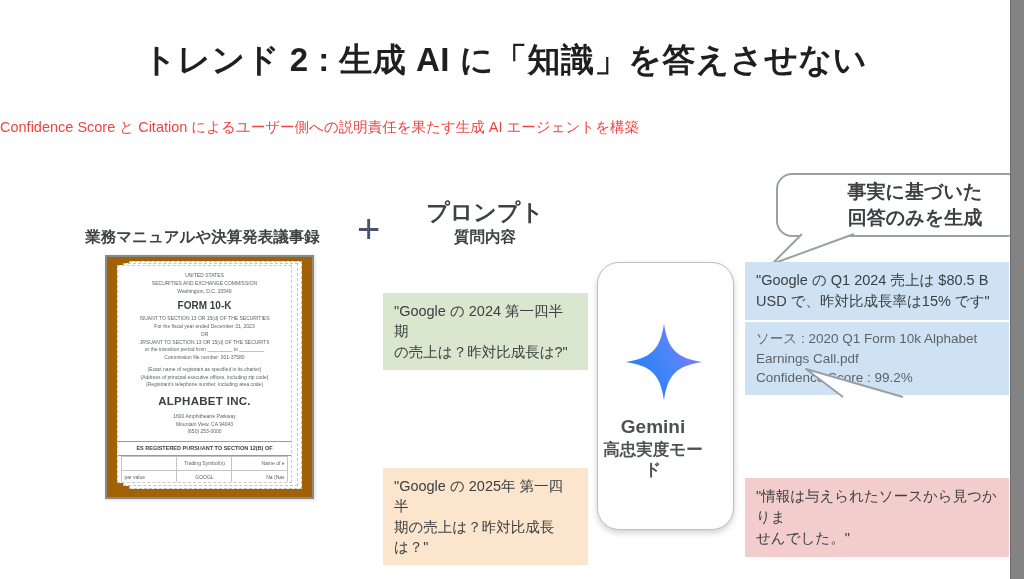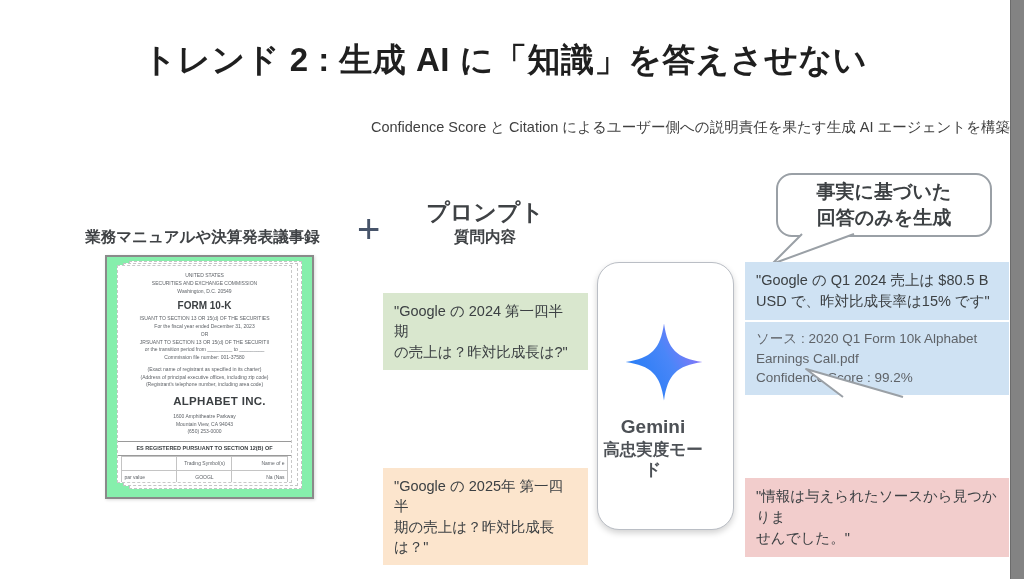--- a/index.html
+++ b/index.html
@@ -1,37 +1,37 @@
 <!DOCTYPE html>
 <html><head>
 <meta charset="utf-8">
 <style>
   html,body{margin:0;padding:0;background:#fff;}
   body{font-family:"Liberation Sans","DejaVu Sans",sans-serif;color:#3c4043;}
   .slide{position:relative;width:1024px;height:579px;background:#fff;overflow:hidden;}
   .abs{position:absolute;}
-  .pre{white-space:pre-line;}
+  .pre{white-space:pre-line;padding-left:31px;}
 
   
   .title{left:0;top:38px;width:1010px;text-align:center;font-size:33px;font-weight:700;color:#1f1f1f;letter-spacing:.5px;}
   .subtitle{left:0;top:84px;width:1010px;text-align:center;font-size:24px;font-weight:700;color:#1f1f1f;}
-  .desc{left:0;top:118px;width:1010px;text-align:right;font-size:14.5px;color:#404040;}
+  .desc{left:0;top:118px;width:1010px;text-align:left;font-size:14.5px;color:#ef4444;}
 
   
   .col-head{font-size:23px;font-weight:700;text-align:center;color:#3f4245;}
   .col-sub{font-size:15.5px;font-weight:700;text-align:center;color:#3f4245;}
   .plus{font-size:40px;font-weight:400;color:#47546a;}
 
   
-  .doc{left:105px;top:255px;width:205px;height:240px;background:#86efac;border:2px solid #8a8a8a;box-shadow:1px 1px 3px rgba(0,0,0,.15);}
+  .doc{left:105px;top:255px;width:205px;height:240px;background:#a16207;border:2px solid #8a8a8a;box-shadow:1px 1px 3px rgba(0,0,0,.15);}
   .doc-stack{border:1px dashed #c4c4c4;background:#fff;}
   .doc-page{left:10px;top:8px;right:20px;bottom:14px;border:1px dashed #c9c9c9;background:#fff;overflow:hidden;padding-top:6px;color:#5f6368;}
   .docline{position:relative;left:50%;transform:translateX(-50%);width:max-content;font-size:5px;line-height:1.55;text-align:center;color:#5f6368;}
   .doc-form-title{font-size:10px;font-weight:700;color:#3c4043;margin:4px 0 3px 0;line-height:1.3;}
-  .doc-company{font-size:11.5px;font-weight:700;color:#3c4043;margin:4px 0 2px 15px;letter-spacing:.3px;}
+  .doc-company{font-size:11.5px;font-weight:700;color:#3c4043;margin:4px 0 2px 0;letter-spacing:.3px;}
   .doc-band{margin-top:5px;border-top:1px solid #9a9a9a;border-bottom:1px solid #9a9a9a;padding:2px 0;font-weight:700;font-size:5.5px;color:#3c4043;width:100%;left:0;transform:none;}
   .doc-table{width:96%;margin:0 auto;border-collapse:collapse;table-layout:fixed;}
   .doc-table td{border:1px solid #c4c4c4;font-size:5px;color:#5f6368;padding:2px 2px;height:9px;overflow:hidden;white-space:nowrap;}
 
   
   .qbox{padding:8px 11px;font-size:14.5px;line-height:1.4;color:#3c4043;}
   .green{background:#d9e7ce;}
   .orange{background:#fce5cd;}
   .blue{background:#cfe2f3;}
   .pink{background:#f2cdcc;}

